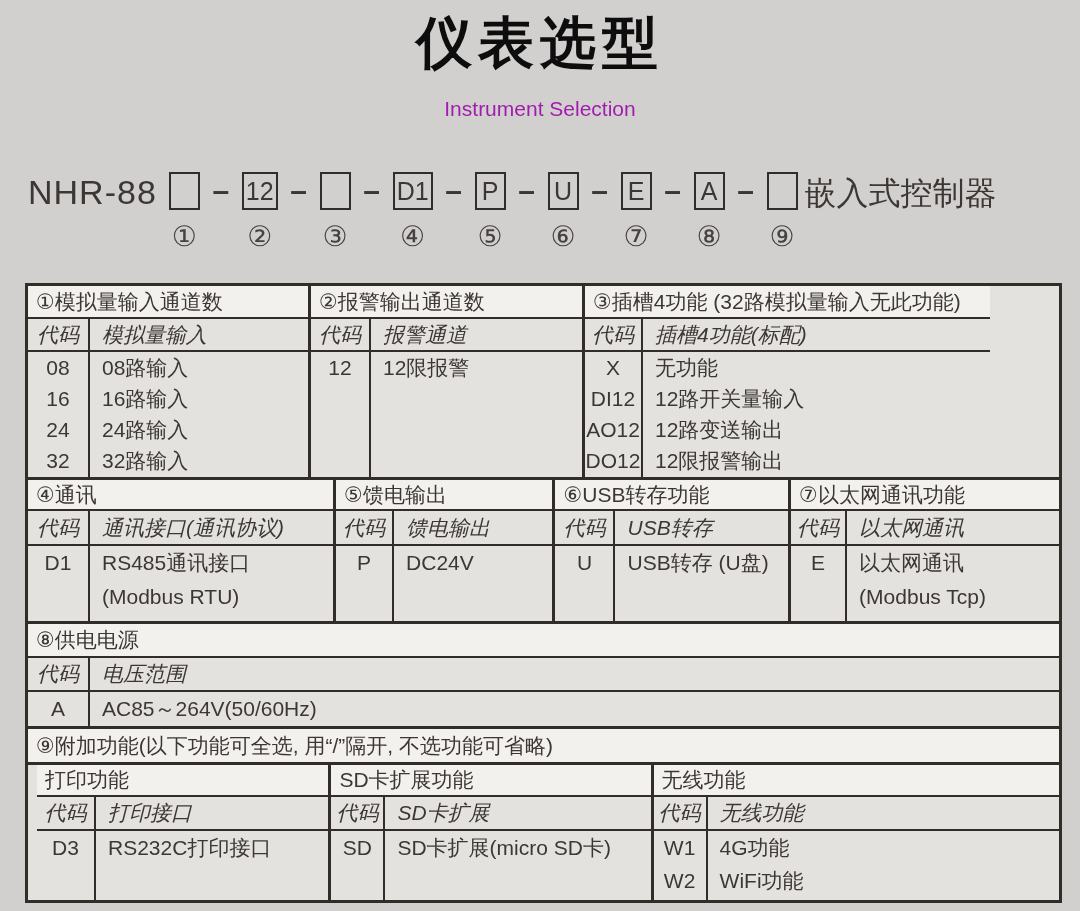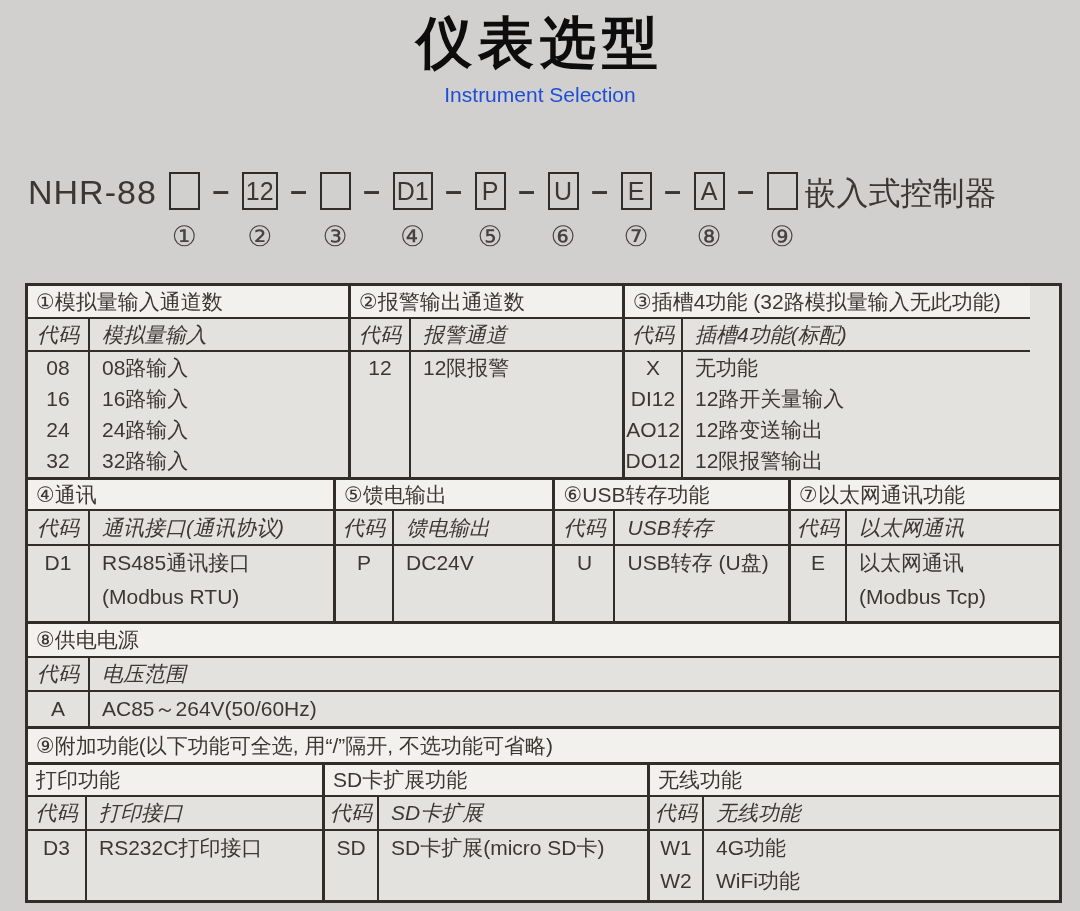--- a/index.html
+++ b/index.html
@@ -21,23 +21,23 @@
   
   .hdr-block{position:absolute;top:0;left:0;width:1080px;text-align:center;}
   .page-title{
     padding-top:6px;
     font-size:56px;
     font-weight:900;
     letter-spacing:6px;
     color:#0e0d0d;
   }
   .page-subtitle{
-    margin-top:1px;
+    margin-top:15px;
     font-size:21px;
-    color:#1d4ed8;
+    color:#a21caf;
   }
   
   .model{
     position:absolute;left:28px;top:172px;
     display:flex;align-items:flex-start;
     font-size:34px;color:var(--tx);
   }
   .mpre{line-height:40px;margin-right:10px;letter-spacing:1px;}
   .msuf{line-height:42px;margin-left:5px;font-size:32px;}
   .slot{display:flex;flex-direction:column;align-items:center;margin:0 2px;}
@@ -101,21 +101,21 @@
   .b9t{height:36px;justify-content:center;}
   .t9{
     flex:1;background:var(--hd);
     line-height:33px;padding-left:8px;white-space:nowrap;
   }
   
   .b4 .t{height:32px;line-height:30px;}
   .b4 .hr{height:34px;}
   .b4 .hr > *{line-height:32px;}
   .b4 .ln{height:33px;line-height:33px;}
-  .b4{height:135px;}
+  .b4{height:135px;padding-left:9px;}
 </style>
 </head>
 <body>
 
 <div class="hdr-block">
   <div class="page-title">仪表选型</div>
   <div class="page-subtitle">Instrument Selection</div>
 </div>
 
 <div class="model">
@@ -163,21 +163,21 @@
   <span class="slot">
     <span class="box"></span>
     <span class="num">⑨</span>
   </span>
   <span class="msuf">嵌入式控制器</span>
 </div>
 
 <div class="table">
 
   <div class="band b1">
-    <div class="sec" style="width:320px">
+    <div class="sec" style="width:280px">
       <div class="t">①模拟量输入通道数</div>
       <div class="hr">
         <span class="cc" style="width:62px">代码</span>
         <span class="lc">模拟量输入</span>
       </div>
       <div class="dr">
         <div class="cc col" style="width:62px">
           <div class="ln">08</div>
           <div class="ln">16</div>
           <div class="ln">24</div>

